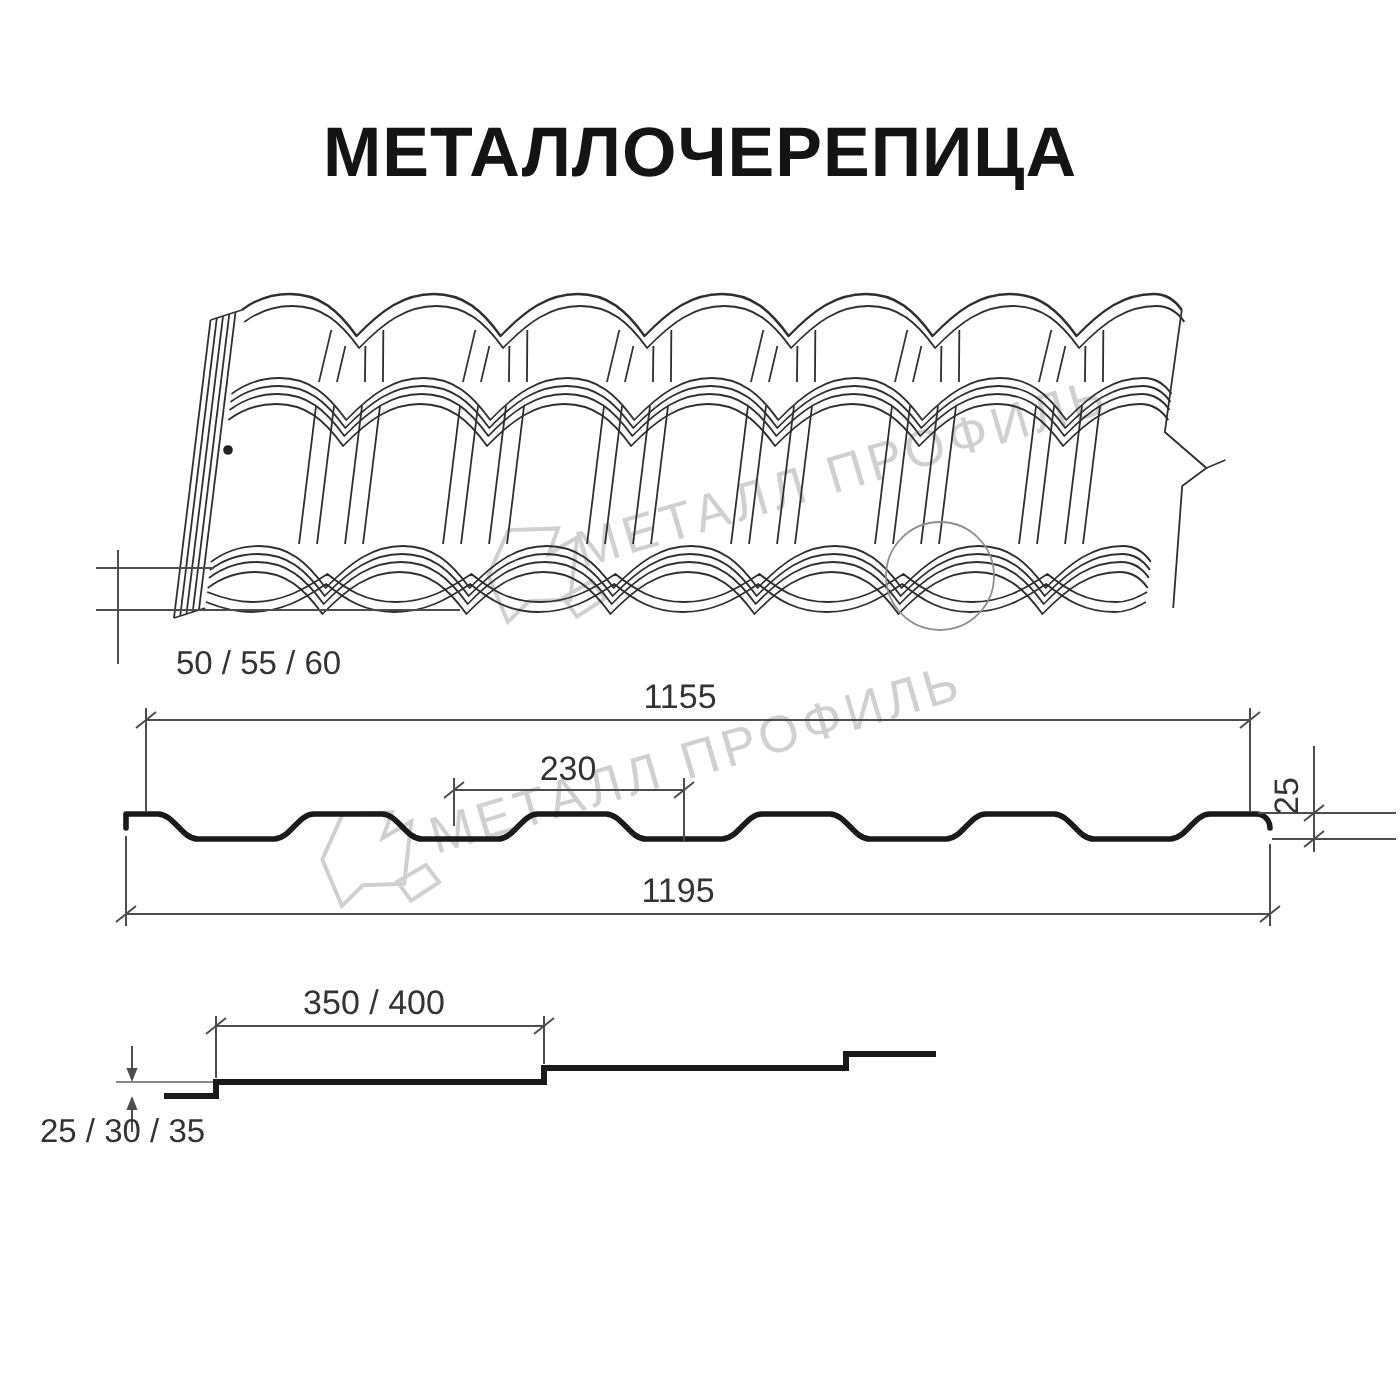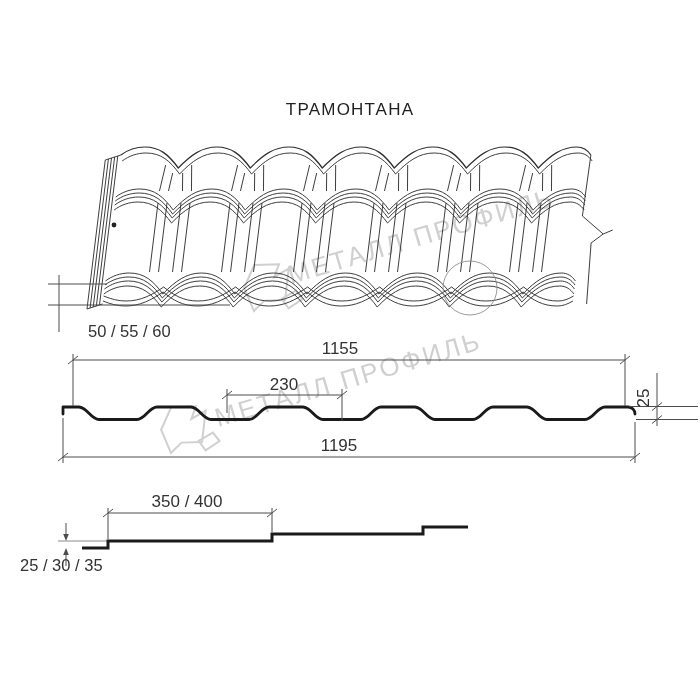--- a/index.html
+++ b/index.html
@@ -13,21 +13,21 @@
   svg text{font-family:"Liberation Sans",sans-serif;}
   .dimtxt{font-size:17px;fill:#333333;}
   .dimtxt-s{font-size:16.5px;fill:#333333;}
   .wm{font-size:26px;fill:#d0d0d0;letter-spacing:2.5px;font-weight:400;}
 </style>
 </head>
 <body>
 
 <div class="stage">
 
-  <div class="subtitle">ТРАМОНТАНА</div>
+  <div class="title">МЕТАЛЛОЧЕРЕПИЦА</div>
 
   <svg width="700" height="700" viewBox="0 0 700 700">
     <defs>
 
       <path id="wv" d="M0,9 C6,4 14,1 23,1 c15,0 25,8 36,21 c11,-13 21,-21 36,-21 c15,0 25,8 36,21 c11,-13 21,-21 36,-21 c15,0 25,8 36,21 c11,-13 21,-21 36,-21 c15,0 25,8 36,21 c11,-13 21,-21 36,-21 c15,0 25,8 36,21 c11,-13 21,-21 36,-21 c15,0 25,8 36,21 c11,-13 21,-21 36,-21 c6,0 11,3 15,8"></path>
 
       <path id="blg" d="M0,155 C8,158 15,160 23,160 c15,0 25,-6 36,-14 c11,8 21,14 36,14 c15,0 25,-6 36,-14 c11,8 21,14 36,14 c15,0 25,-6 36,-14 c11,8 21,14 36,14 c15,0 25,-6 36,-14 c11,8 21,14 36,14 c15,0 25,-6 36,-14 c11,8 21,14 36,14 c15,0 25,-6 36,-14 c11,8 21,14 36,14 c6,0 10,-2 15,-5"></path>
 
       <g id="cl">
         <line x1="-5" y1="27" x2="-7" y2="45"></line>

